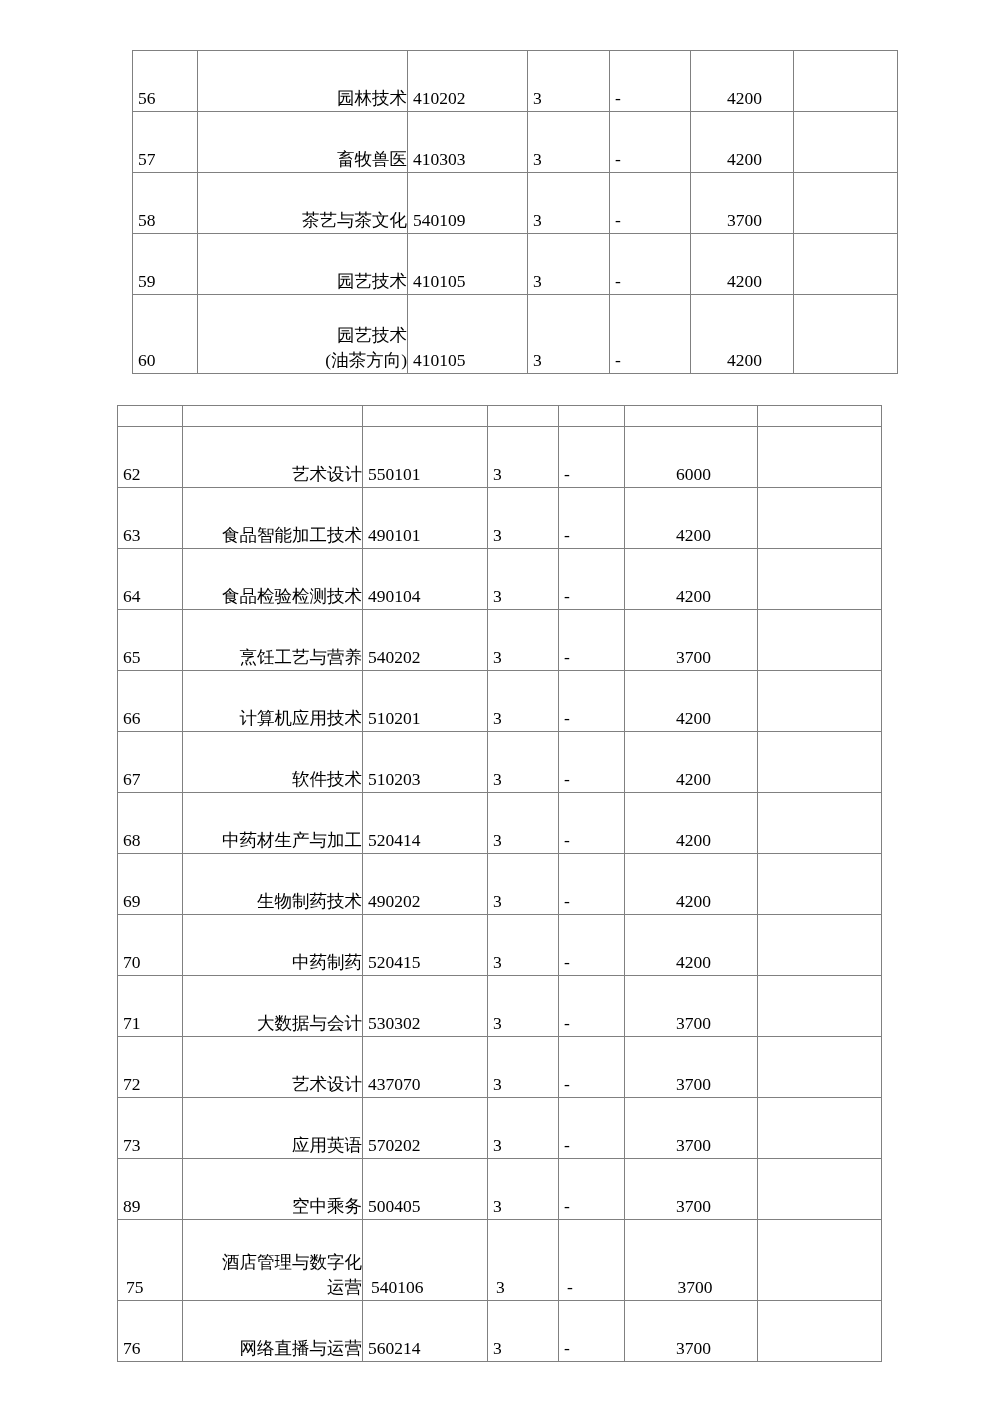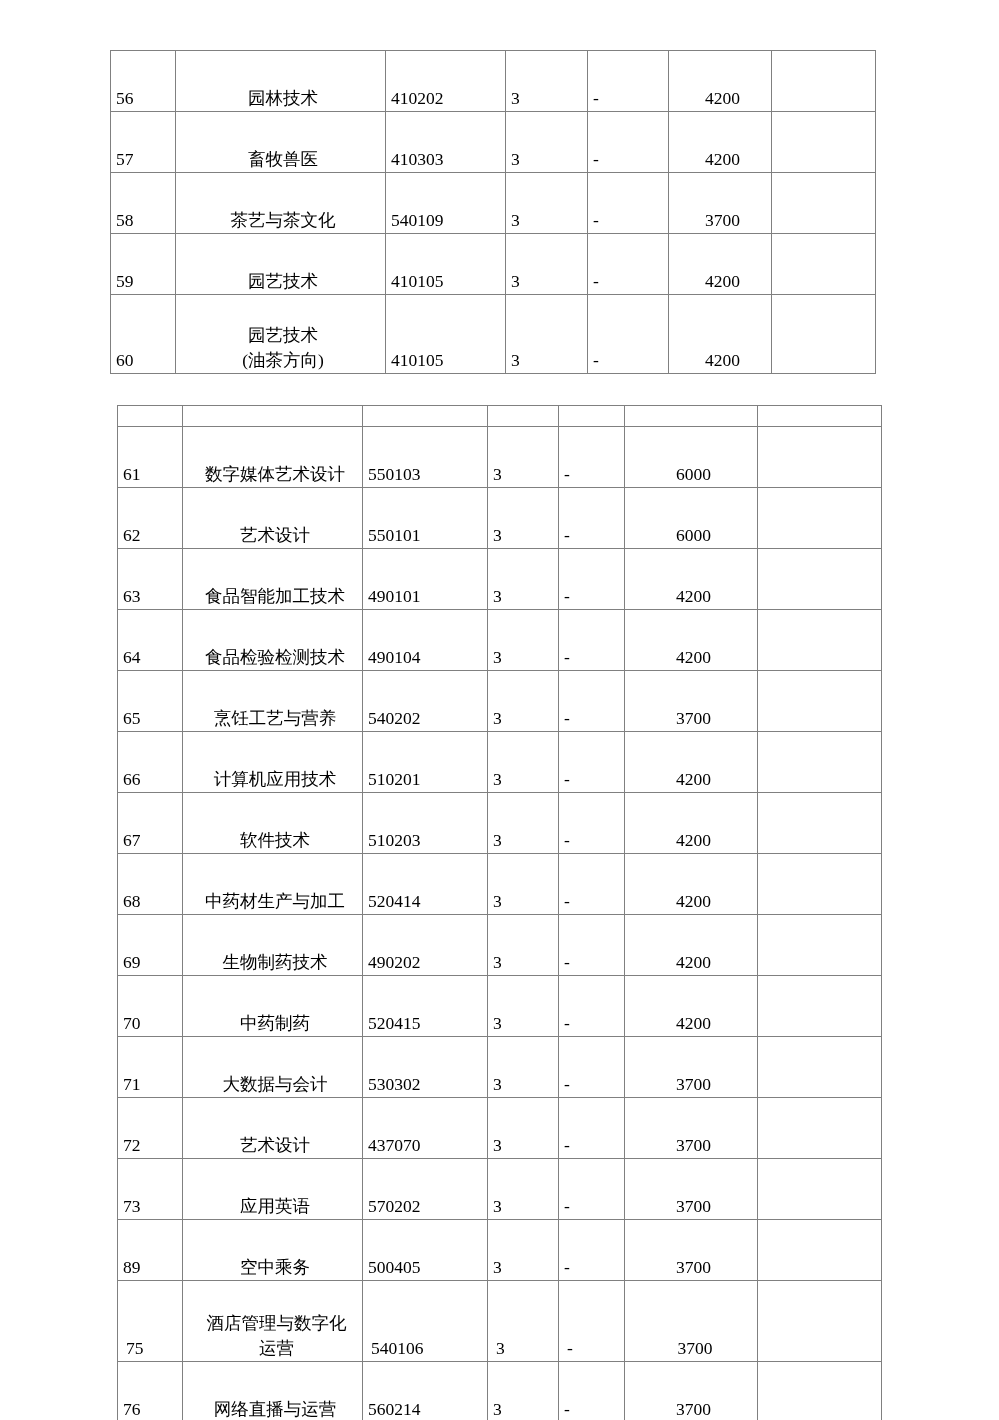--- a/index.html
+++ b/index.html
@@ -37,39 +37,39 @@
     font-size: 17.5px;
     line-height: 25px;
     font-family: "Liberation Serif", "DejaVu Serif", serif;
     color: #000000;
     white-space: pre-line;
     overflow: hidden;
   }
 
   
   #table-1 {
-    left: 110px;
+    left: 132px;
     top: 50px;
     width: 765px;
   }
   #table-1 td { height: 60px; }
   #table-1 tr.tall td { height: 78px; }
 
   
   #table-2 {
     left: 117px;
     top: 405px;
     width: 764px;
   }
   #table-2 td { height: 60px; }
   #table-2 tr.spacer td { height: 20px; line-height: 6px; }
   #table-2 tr.tall td { height: 80px; padding-left: 8px; }
 
   .cell-idx   { text-align: left; }
-  .cell-name  { text-align: center; margin-top: 38px; }
+  .cell-name  { text-align: right; margin-top: 38px; }
   .cell-code  { text-align: left; margin-top: 48px; }
   .cell-years { text-align: left; }
   .cell-dash  { text-align: left; vertical-align: bottom; padding-bottom: 8px; font-size: 17.5px; }
   .cell-fee   { text-align: center; }
   .cell-note  { text-align: left; }
 
   .pad-bottom { padding-bottom: 12px; }
   .two-line   { line-height: 28px; padding-bottom: 10px; }
 </style>
 </head>
@@ -151,29 +151,20 @@
         <tr class="spacer">
           <td></td>
           <td></td>
           <td></td>
           <td></td>
           <td></td>
           <td></td>
           <td></td>
         </tr>
         <tr>
-          <td class="cell-idx pad-bottom">61</td>
-          <td class="cell-name pad-bottom">数字媒体艺术设计</td>
-          <td class="cell-code pad-bottom">550103</td>
-          <td class="cell-years pad-bottom">3</td>
-          <td class="cell-dash">-</td>
-          <td class="cell-fee pad-bottom">6000</td>
-          <td class="cell-note pad-bottom"></td>
-        </tr>
-        <tr>
           <td class="cell-idx pad-bottom">62</td>
           <td class="cell-name pad-bottom">艺术设计</td>
           <td class="cell-code pad-bottom">550101</td>
           <td class="cell-years pad-bottom">3</td>
           <td class="cell-dash">-</td>
           <td class="cell-fee pad-bottom">6000</td>
           <td class="cell-note pad-bottom"></td>
         </tr>
         <tr>
           <td class="cell-idx pad-bottom">63</td>

